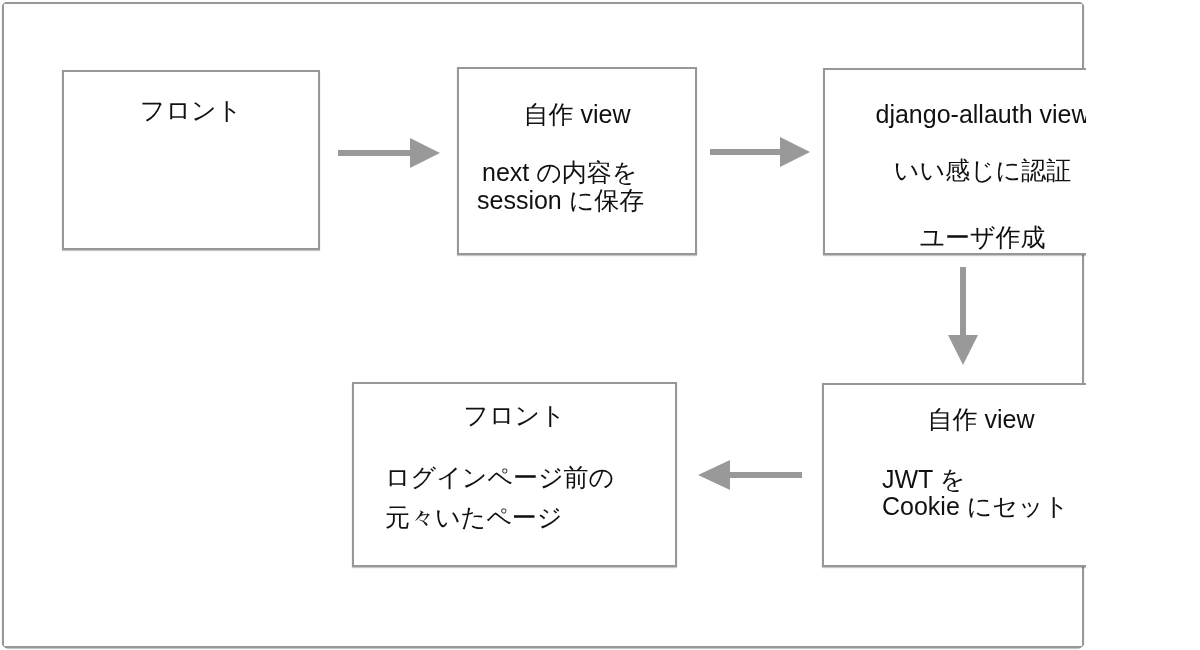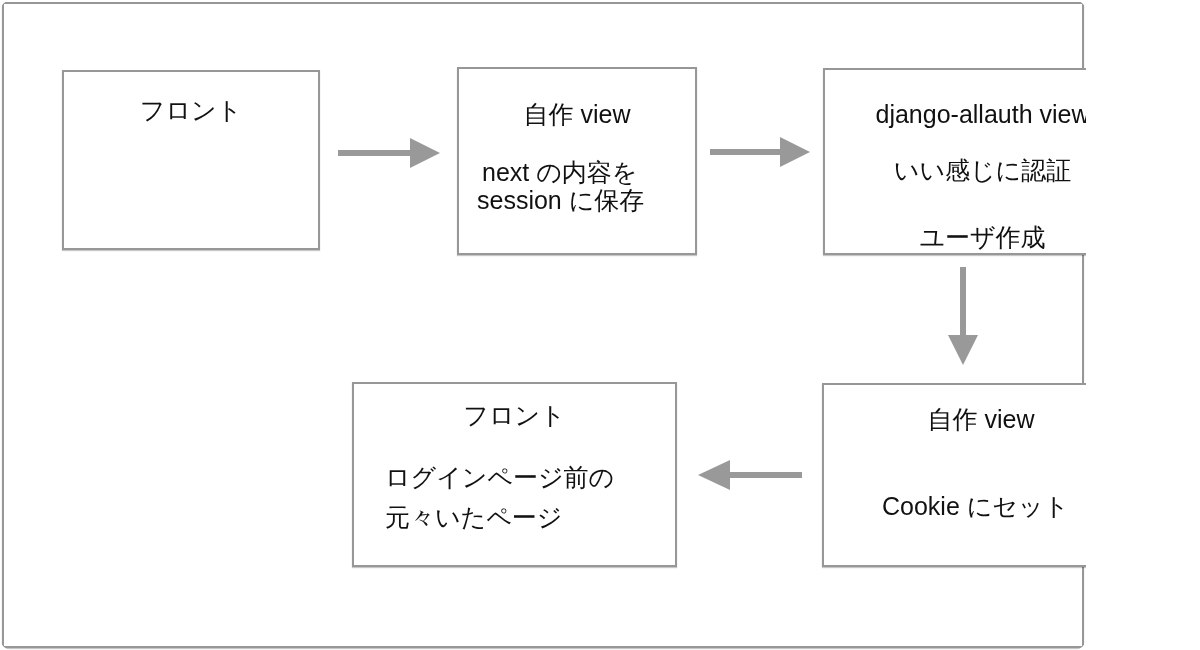--- a/index.html
+++ b/index.html
@@ -69,20 +69,21 @@
   </div>
 
   <div class="node" style="left:823px; top:68px; width:319px; height:187px;">
     <div class="line t-center" style="top:86px;">いい感じに認証</div>
     <div class="line t-center" style="top:30px;">django-allauth view</div>
     <div class="line t-center" style="top:126px;margin-top:27px;">ユーザ作成</div>
   </div>
 
   <div class="node" style="left:822px; top:383px; width:318px; height:184px;">
     <div class="line t-center" style="top:20px;">自作 view</div>
+    <div class="line t-left" style="top:80px; left:58px;">JWT を</div>
     <div class="line t-left" style="top:107px; left:58px;">Cookie にセット</div>
   </div>
 
   <div class="node" style="left:352px; top:382px; width:325px; height:185px;">
     <div class="line t-center" style="top:17px;">フロント</div>
     <div class="line t-left" style="top:79px; left:31px;">ログインページ前の</div>
     <div class="line t-left" style="top:119px; left:31px;">元々いたページ</div>
   </div>
 
   <svg class="arrow-svg" style="left:338px; top:138px;" width="102" height="30" viewBox="0 0 102 30">

